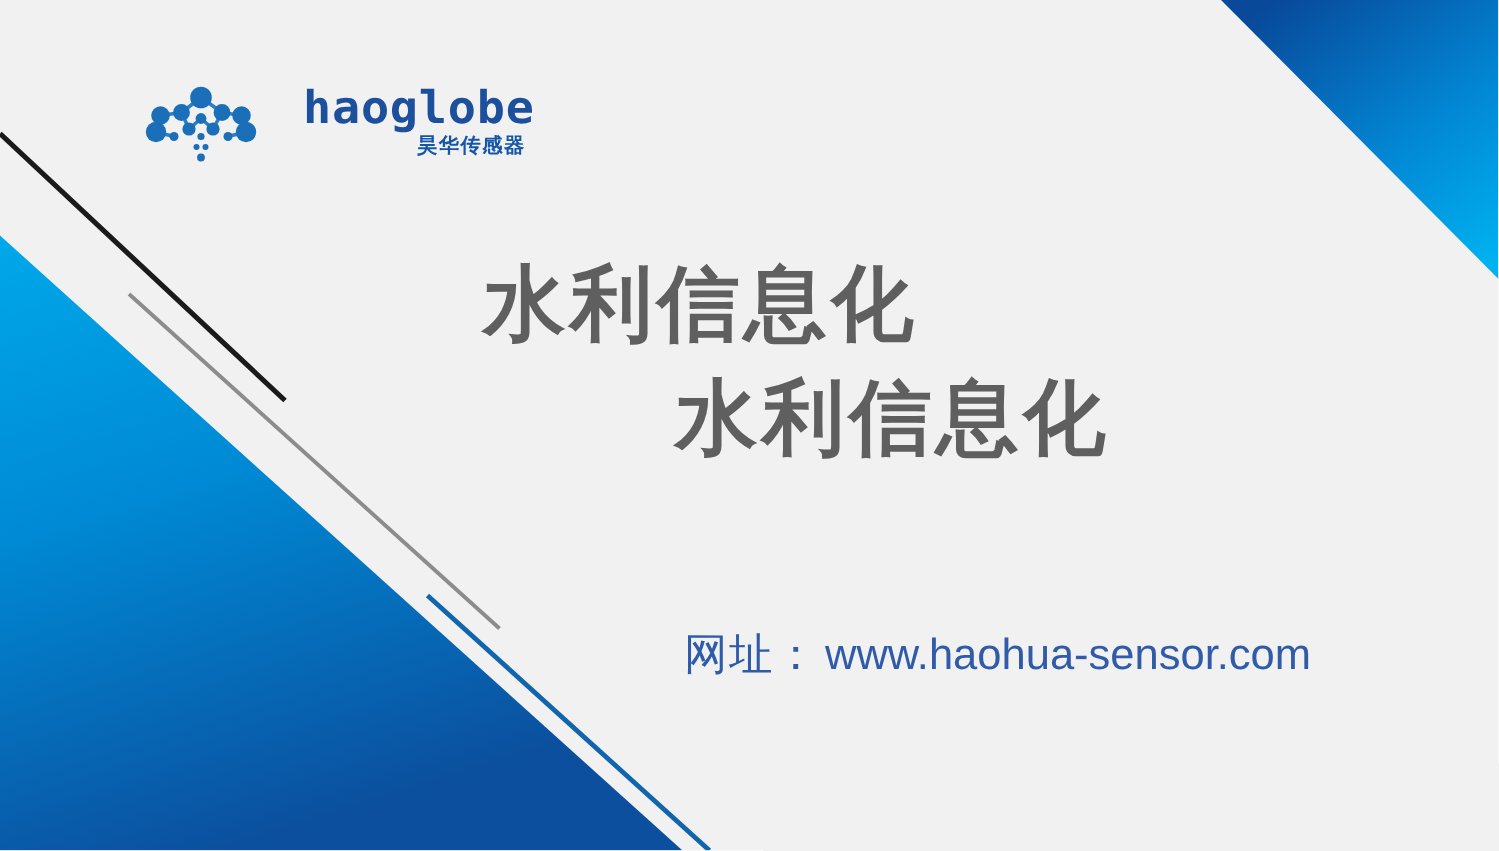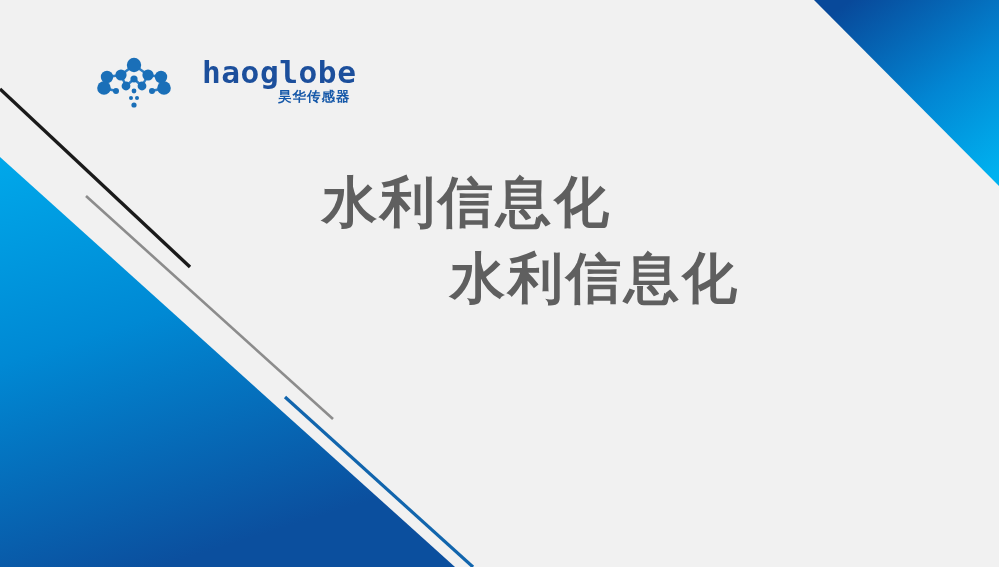--- a/index.html
+++ b/index.html
@@ -178,14 +178,18 @@
       <div class="logo-word">haoglobe</div>
       <div class="logo-sub">昊华传感器</div>
     </div>
   </div>
 
   <div class="title-block">
     <div class="title-line title-line-1">水利信息化</div>
     <div class="title-line title-line-2">水利信息化</div>
   </div>
 
+  <div class="url-line">
+    <span class="url-label">网址：</span>
+    <span class="url-value">www.haohua-sensor.com</span>
+  </div>
 
 </div>
 
 </body></html>

